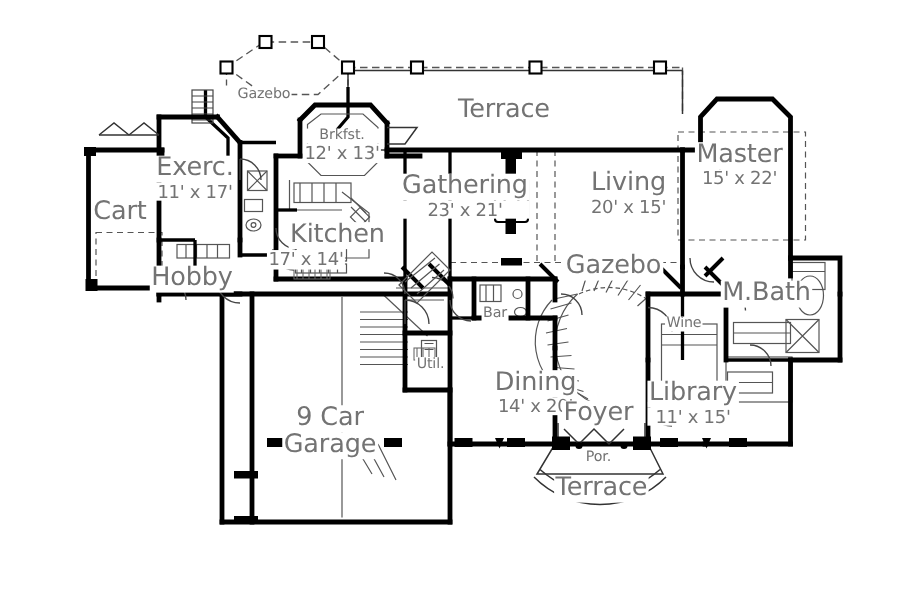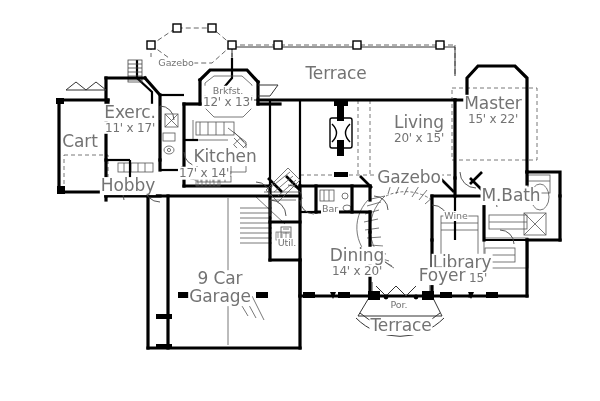--- a/index.html
+++ b/index.html
@@ -370,20 +370,24 @@
     <span class="rm-name">Cart</span>
   </div>
 
   <div class="rm-label has-bg" style="left:225px; top:157px;">
     <span class="rm-name">Kitchen</span>
   </div>
   <div class="rm-label has-bg" style="left:204px; top:173px;">
     <span class="rm-dim">17' x 14'</span>
   </div>
 
+  <div class="rm-label has-bg" style="left:310px; top:131px;">
+    <span class="rm-name">Gathering</span>
+    <span class="rm-dim">23' x 21'</span>
+  </div>
 
   <div class="rm-label has-bg" style="left:419px; top:129px;">
     <span class="rm-name">Living</span>
     <span class="rm-dim">20' x 15'</span>
   </div>
 
   <div class="rm-label has-bg" style="left:493px; top:110px;">
     <span class="rm-name">Master</span>
     <span class="rm-dim">15' x 22'</span>
   </div>
@@ -415,21 +419,21 @@
   <div class="rm-label has-bg" style="left:357px; top:262px;">
     <span class="rm-name">Dining</span>
     <span class="rm-dim">14' x 20'</span>
   </div>
 
   <div class="rm-label has-bg" style="left:462px; top:269px;">
     <span class="rm-name">Library</span>
     <span class="rm-dim">11' x 15'</span>
   </div>
 
-  <div class="rm-label has-bg" style="left:399px; top:276px;margin-left:43px;">
+  <div class="rm-label has-bg" style="left:399px; top:276px;">
     <span class="rm-name">Foyer</span>
   </div>
 
   <div class="rm-label has-bg" style="left:220px; top:288px;">
     <span class="rm-name">9 Car</span>
     <span class="rm-name">Garage</span>
   </div>
 
   <div class="rm-label has-bg rm-small" style="left:399px; top:305px;">
     <span class="rm-name">Por.</span>

